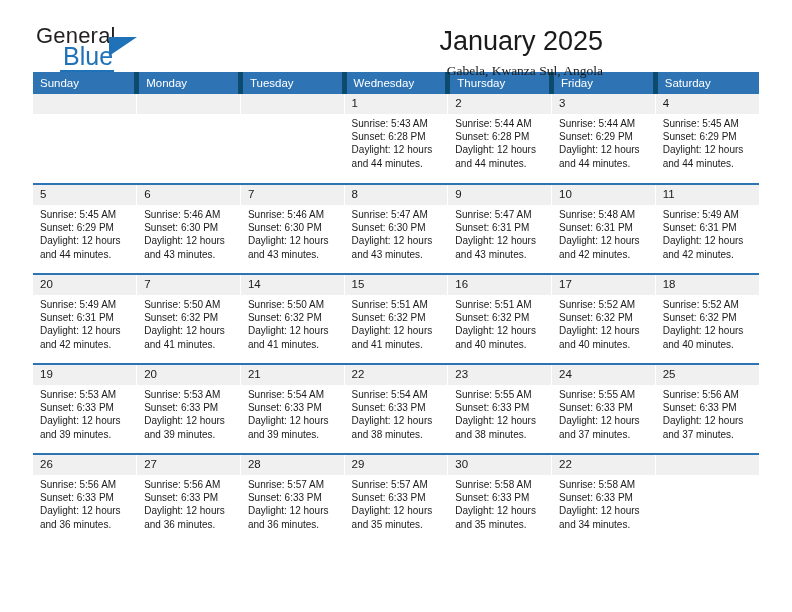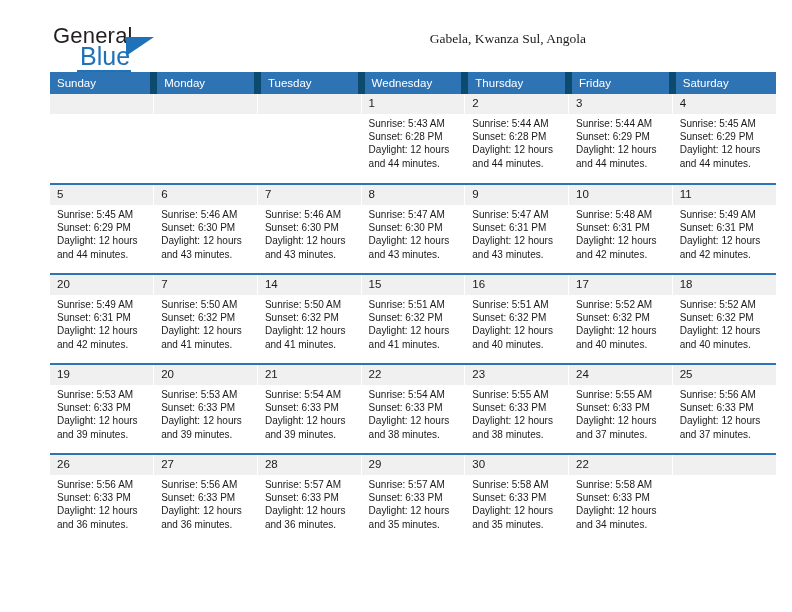--- a/index.html
+++ b/index.html
@@ -12,21 +12,21 @@
     height: 612px;
     font-family: "Liberation Sans", sans-serif;
     color: #000000;
     overflow: hidden;
   }
   .page {
     position: relative;
     width: 636px;
     height: 612px;
     box-sizing: border-box;
-    padding: 0 50px;
+    padding: 0 33px;
   }
 
   
   .header {
     display: flex;
     align-items: flex-start;
     justify-content: space-between;
     height: 72px;
     padding-top: 24px;
     box-sizing: border-box;
@@ -96,21 +96,21 @@
     border-collapse: collapse;
     table-layout: fixed;
   }
   .calendar th {
     background: #2e74b5;
     color: #ffffff;
     font-weight: normal;
     font-size: 11.5px;
     text-align: left;
     padding: 5px 0 5px 7px;
-    border-right: 7px solid #0c4a6e;
+    border-right: 5px solid #0c4a6e;
     height: 20px;
     box-sizing: border-box;
   }
   .calendar th:last-child { border-right: none; }
 
   .calendar td {
     vertical-align: top;
     padding: 0;
     border-top: 2px solid #2e74b5;
     border-right: 1px solid #ffffff;
@@ -148,20 +148,21 @@
   <div class="header">
 
     <div class="logo">
       <span class="logo-general">General</span>
       <span class="logo-blue">Blue</span>
       <span class="logo-triangle"></span>
       <span class="logo-underline"></span>
     </div>
 
     <div class="title-block">
+      <div class="cal-title">January 2025</div>
       <div class="cal-subtitle">Gabela, Kwanza Sul, Angola</div>
     </div>
 
   </div>
 
   <table class="calendar">
     <thead>
       <tr id="weekday-row">
           <th>Sunday</th>
           <th>Monday</th>

